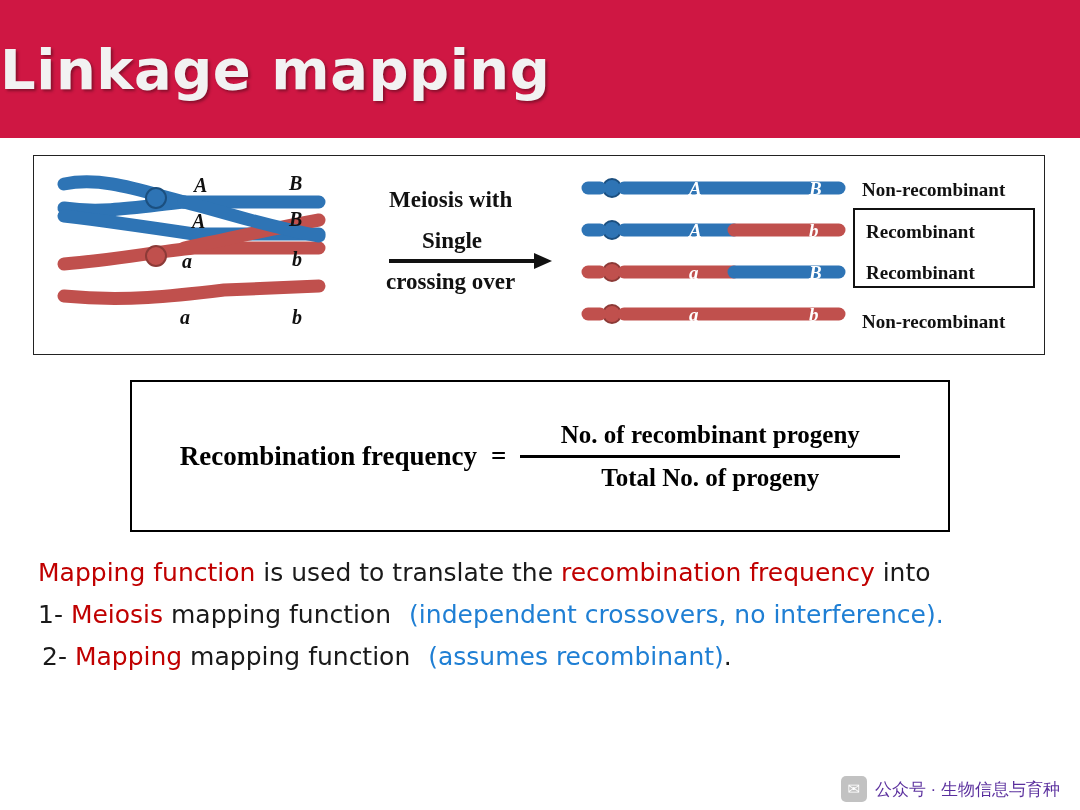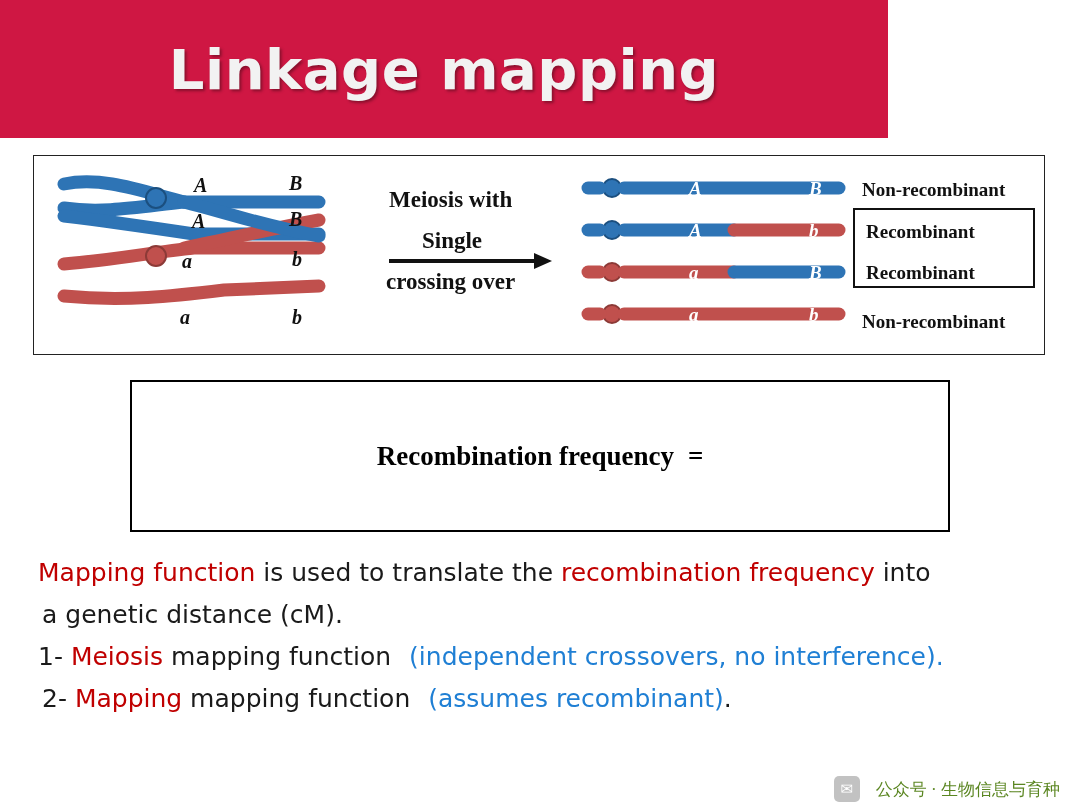--- a/index.html
+++ b/index.html
@@ -13,26 +13,26 @@
     font-family: "Liberation Sans", sans-serif;
     overflow: hidden;
     position: relative;
   }
 
   
   .title-banner {
     position: absolute;
     left: 0;
     top: 0;
-    width: 888px;
+    width: 1080px;
     height: 138px;
     background: #cf1743;
     display: flex;
     align-items: center;
-    justify-content: center;
+    justify-content: flex-start;
   }
   .title-text {
     color: #f2f2f2;
     font-size: 56px;
     font-weight: bold;
     letter-spacing: 0.5px;
     text-shadow: 2px 2px 3px rgba(0,0,0,0.35);
     font-family: "DejaVu Sans", sans-serif;
   }
 
@@ -136,24 +136,23 @@
     height: 26px;
     border-radius: 5px;
     background: #bdbdbd;
     display: flex;
     align-items: center;
     justify-content: center;
     color: #fff;
     font-size: 15px;
   }
   .wm-text {
-    color: #4d7c0f;
+    color: #4c1d95;
     font-size: 17px;
-    font-family: Liberation Serif, serif;
-    margin-left: 8px;
+    font-family: Liberation Sans, sans-serif;
   }
 </style>
 </head>
 <body>
 
 <div class="title-banner">
   <div class="title-text">Linkage mapping</div>
 </div>
 
 <div class="diagram-panel">
@@ -234,30 +233,32 @@
     <text x="832" y="82" font-family="Liberation Serif, serif" font-size="19" font-weight="bold" fill="#111">Recombinant</text>
     <text x="832" y="123" font-family="Liberation Serif, serif" font-size="19" font-weight="bold" fill="#111">Recombinant</text>
     <text x="828" y="172" font-family="Liberation Serif, serif" font-size="19" font-weight="bold" fill="#111">Non-recombinant</text>
   </svg>
 </div>
 
 <div class="formula-box">
   <div class="formula-inner">
     <span class="formula-lhs">Recombination frequency</span>
     <span class="formula-eq">=</span>
+    <span class="fraction">
+      <span class="frac-num">No. of recombinant progeny</span>
+      <span class="frac-bar"></span>
+      <span class="frac-den">Total No. of progeny</span>
+    </span>
   </div>
 </div>
 
 <div class="body-text">
   <div class="line">
     <span class="red">Mapping function</span><span class="dark"> is used to translate the </span><span class="red">recombination frequency</span><span class="dark"> into</span>
   </div>
-  <div class="line indent">
-    <span class="dark">a genetic distance (cM).</span>
-  </div>
   <div class="line">
     <span class="num">1- </span><span class="red">Meiosis</span><span class="dark">  mapping function  </span><span class="blue">(independent crossovers, no interference).</span>
   </div>
   <div class="line indent">
     <span class="num">2- </span><span class="red">Mapping</span><span class="dark">  mapping function  </span><span class="blue">(assumes recombinant)</span><span class="dark">.</span>
   </div>
 </div>
 
 <div class="watermark">
   <span class="wm-logo">✉</span>

